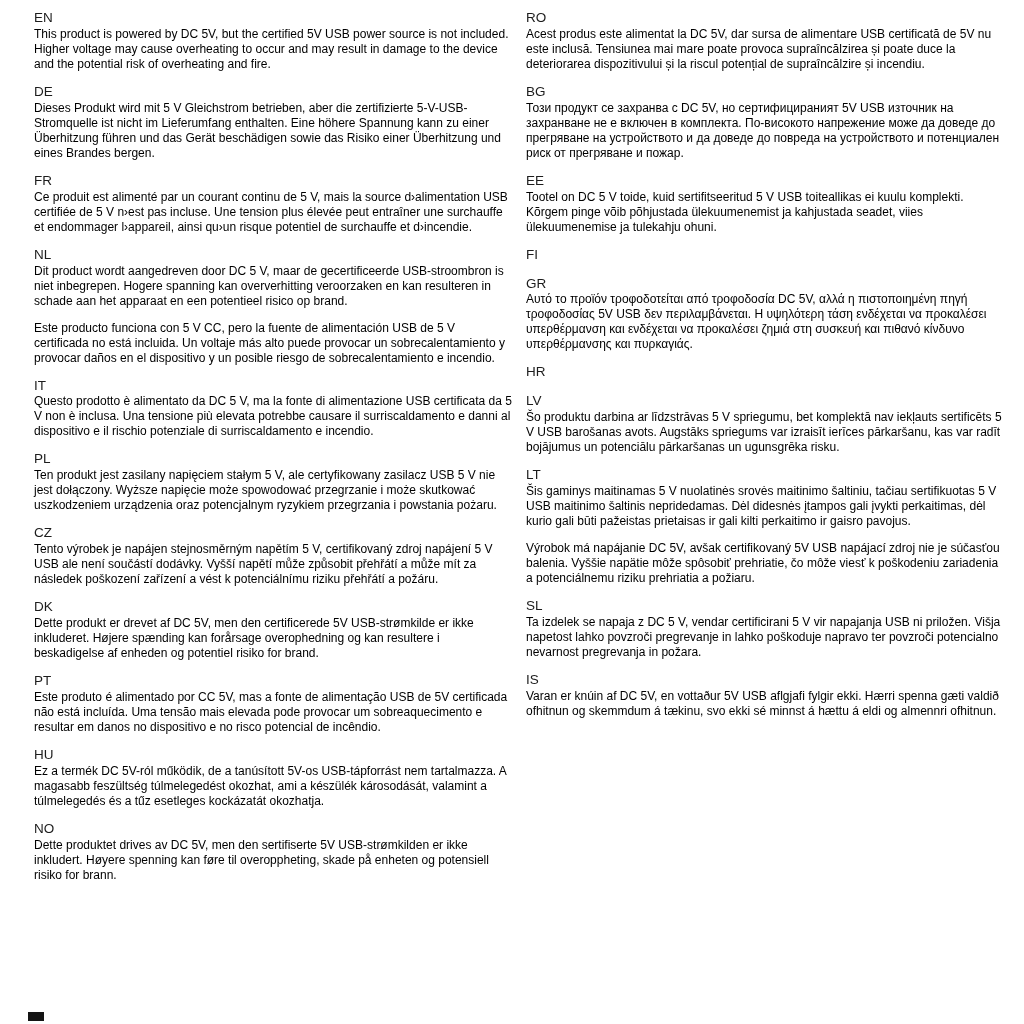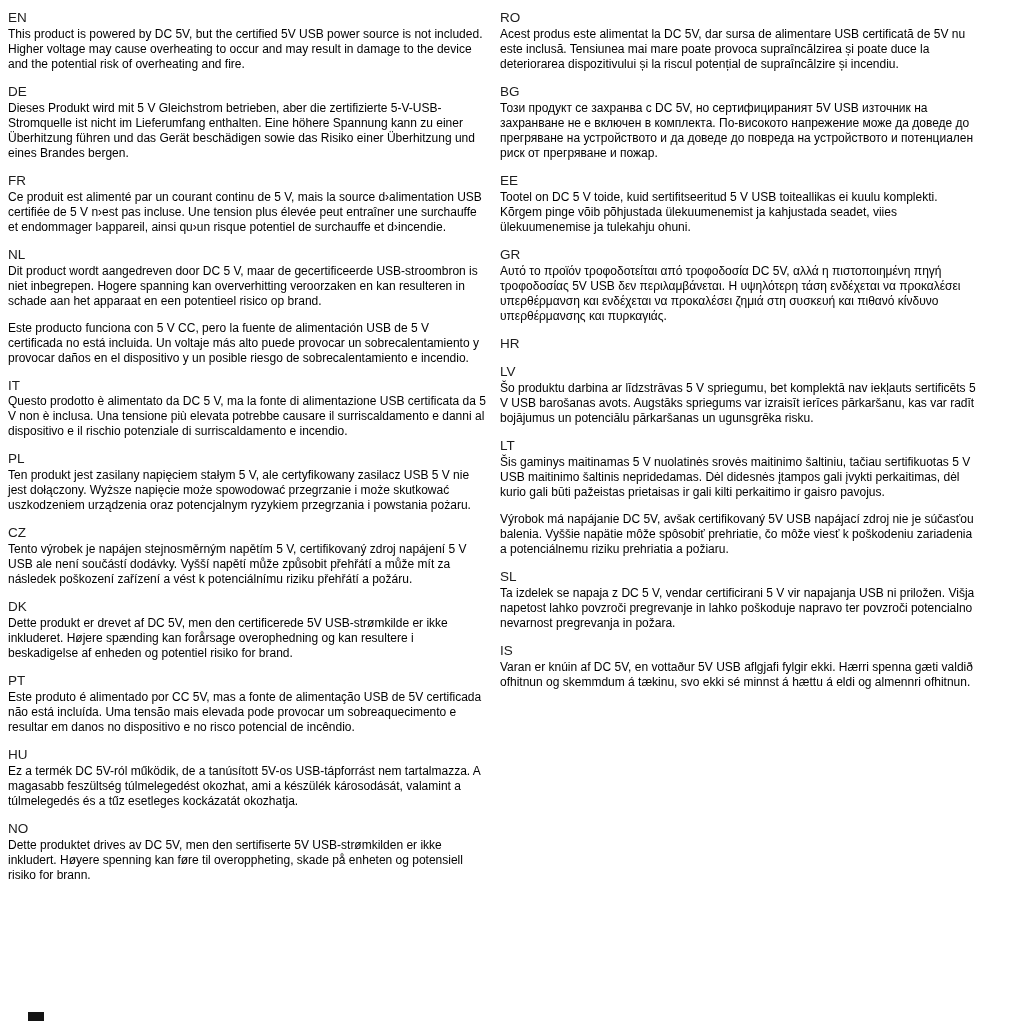--- a/index.html
+++ b/index.html
@@ -6,21 +6,21 @@
     margin: 0;
     padding: 0;
     background: #ffffff;
   }
   .page {
     position: relative;
     width: 1024px;
     height: 1024px;
     background: #ffffff;
     box-sizing: border-box;
-    padding: 10px 20px 0 8px;
+    padding: 10px 20px 0 34px;
     overflow: hidden;
     font-family: "Liberation Sans", sans-serif;
     color: #1c1c1c;
   }
   .columns {
     display: flex;
     gap: 14px;
   }
   .column {
     width: 478px;
@@ -127,20 +127,21 @@
     <div class="lang-code">BG</div>
     <p class="lang-text">Този продукт се захранва с DC 5V, но сертифицираният 5V USB източник на захранване не е включен в комплекта. По-високото напрежение може да доведе до прегряване на устройството и да доведе до повреда на устройството и потенциален риск от прегряване и пожар.</p>
   </section>
 
   <section class="lang-section">
     <div class="lang-code">EE</div>
     <p class="lang-text">Tootel on DC 5 V toide, kuid sertifitseeritud 5 V USB toiteallikas ei kuulu komplekti. Kõrgem pinge võib põhjustada ülekuumenemist ja kahjustada seadet, viies ülekuumenemise ja tulekahju ohuni.</p>
   </section>
 
   <section class="lang-section">
+    <div class="lang-code">FI</div>
   </section>
 
   <section class="lang-section">
     <div class="lang-code">GR</div>
     <p class="lang-text">Αυτό το προϊόν τροφοδοτείται από τροφοδοσία DC 5V, αλλά η πιστοποιημένη πηγή τροφοδοσίας 5V USB δεν περιλαμβάνεται. Η υψηλότερη τάση ενδέχεται να προκαλέσει υπερθέρμανση και ενδέχεται να προκαλέσει ζημιά στη συσκευή και πιθανό κίνδυνο υπερθέρμανσης και πυρκαγιάς.</p>
   </section>
 
   <section class="lang-section">
     <div class="lang-code">HR</div>
   </section>

